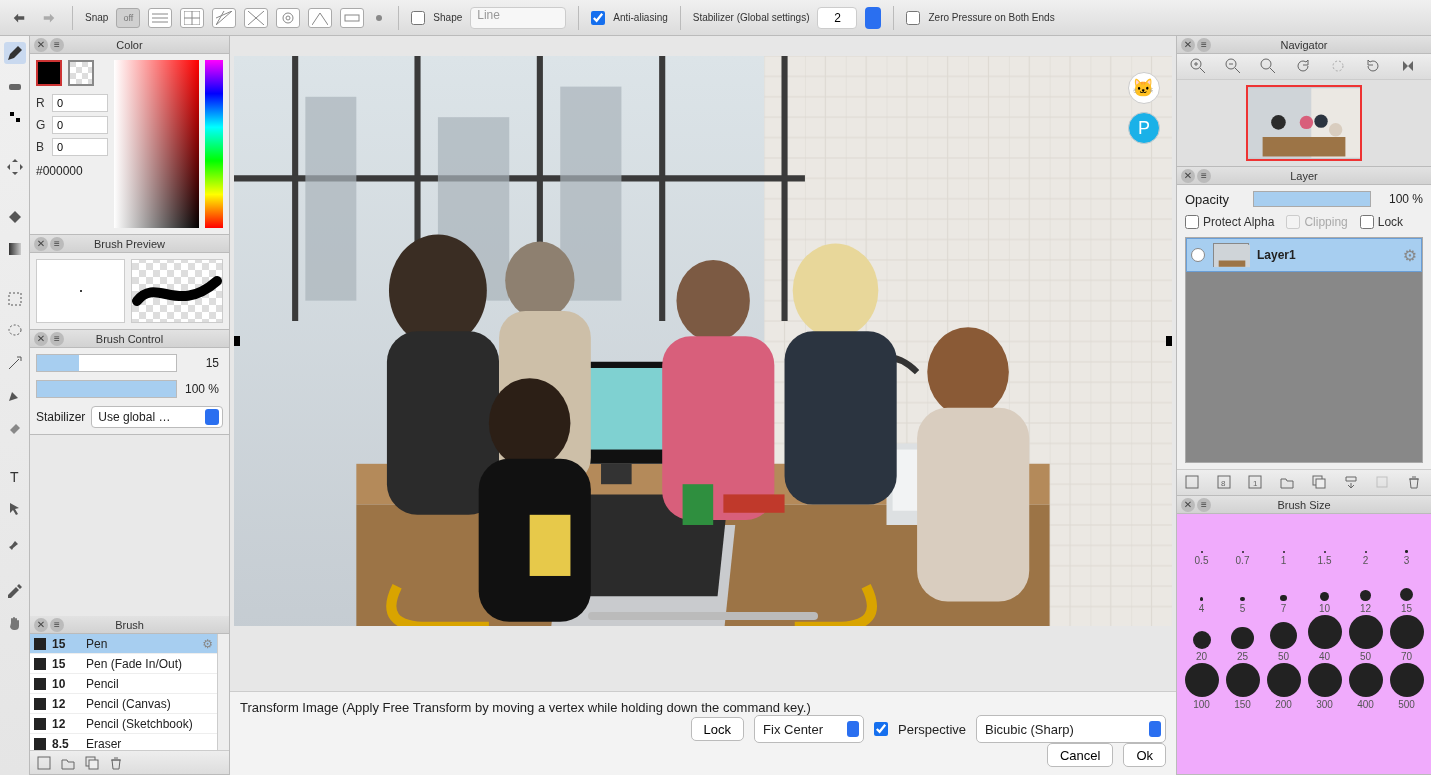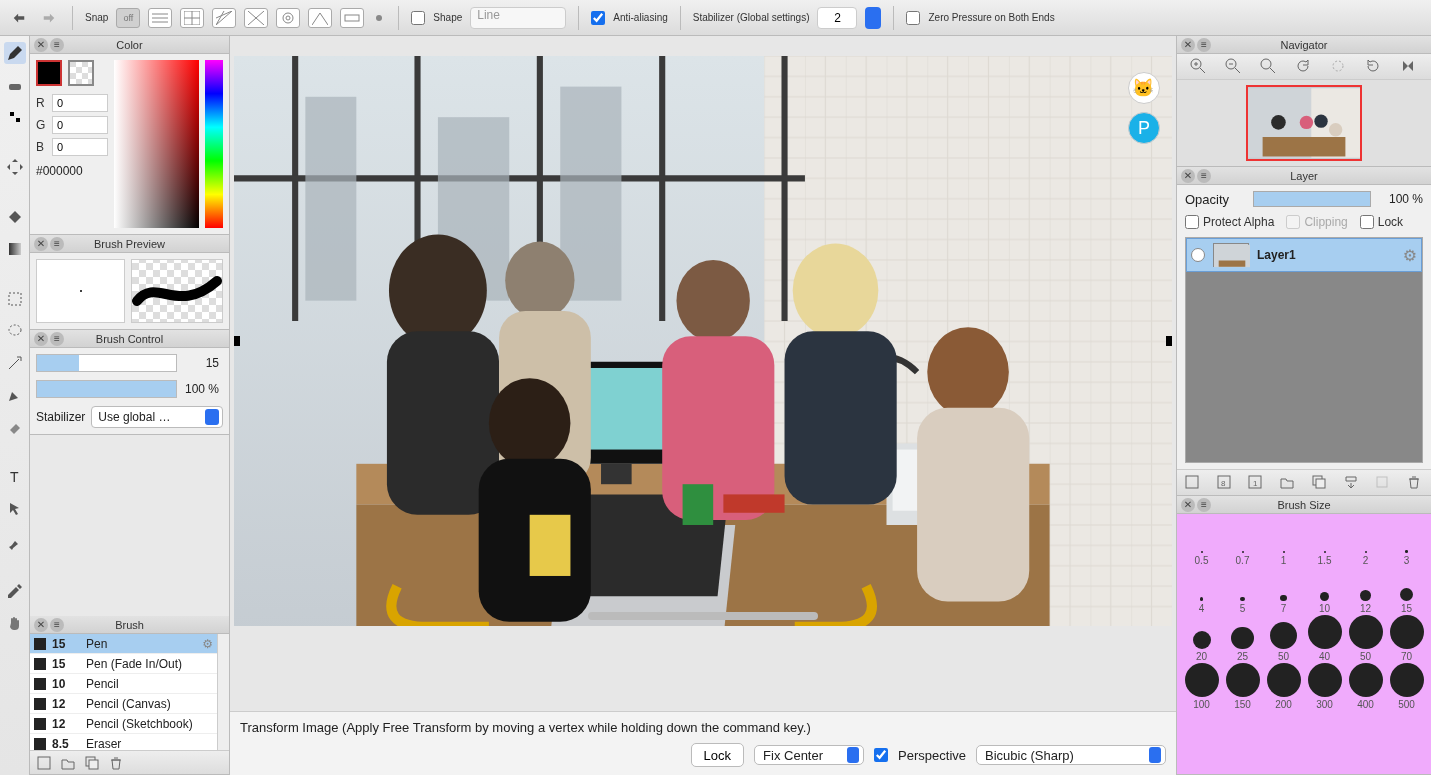--- a/index.html
+++ b/index.html
@@ -79,26 +79,26 @@
 #photo { position:absolute; inset:0; }
 .handle { position:absolute; width:8px; height:10px; background:#000; }
 .handle.l { left:0; top:50%; transform:translate(-2px,-50%); }
 .handle.r { right:0; top:50%; transform:translate(2px,-50%); }
 .hscroll { position:absolute; bottom:6px; left:50%; transform:translateX(-50%); width:230px; height:8px; background:#bbb; border-radius:4px; }
 .corner-badge { position:absolute; width:32px; height:32px; border-radius:16px; background:#fff; border:1px solid #ccc; display:flex; align-items:center; justify-content:center; font-size:18px; }
 .corner-badge.b1 { right:12px; top:16px; background:#fff; }
 .corner-badge.b2 { right:12px; top:56px; background:#1ab1e8; color:#fff; }
 
 
-#transformbar { background:#f3f3f3; border-top:1px solid #ccc; padding:8px 10px; display:flex; flex-direction:column; gap:8px; }
+#transformbar { background:#f3f3f3; border-top:1px solid #ccc; padding:8px 10px; display:flex; flex-direction:column; }
 .t-row { display:flex; align-items:center; gap:10px; }
 .t-hint { font-size:13px; color:#222; }
 .btn { height:24px; padding:0 12px; border:1px solid #bbb; background:#fff; border-radius:5px; font-size:13px; cursor:pointer; }
 .btn.primary { font-weight:500; }
-.sel-fixed { height:20px; border:1px solid #bbb; border-radius:5px; padding:0 18px 0 8px; background:#fff; font-size:13px; cursor:pointer; min-width:100px; position:relative; display:flex; align-items:center; }
+.sel-fixed { height:28px; border:1px solid #bbb; border-radius:5px; padding:0 18px 0 8px; background:#fff; font-size:13px; cursor:pointer; min-width:100px; position:relative; display:flex; align-items:center; }
 .sel-fixed::after { content:""; position:absolute; right:4px; width:12px; height:16px; background:#2a6ff0; border-radius:3px; }
 .spacer-grow { flex:1; }
 
 
 #rightcol { position:absolute; right:0; top:36px; width:255px; bottom:0; display:flex; flex-direction:column; background:#e9e9e9; border-left:1px solid #bbb; }
 
 
 #nav-body { padding:0; }
 .nav-toolbar { height:26px; border-bottom:1px solid #ccc; background:linear-gradient(#eee,#dcdcdc); display:flex; align-items:center; justify-content:space-around; padding:0 4px; }
 .nav-ico { width:20px; height:20px; color:#666; cursor:pointer; }
@@ -555,20 +555,25 @@
       <button class="btn">Lock</button>
       <div class="sel-fixed" style="min-width:110px">
           <span>Fix Center</span>
         </div>
       <input type="checkbox" class="tb-check" checked="" style="">
       <span>Perspective</span>
       <div class="sel-fixed" style="min-width:190px">
           <span>Bicubic (Sharp)</span>
         </div>
     </div>
+    <div class="t-row">
+      <div class="spacer-grow"></div>
+      <button class="btn">Cancel</button>
+      <button class="btn primary">Ok</button>
+    </div>
   </div>
 </div>
 
 <div id="rightcol">
 
   <div class="panel">
     <div class="panel-head">
         <div class="head-icons">
           <span class="head-ico">✕</span>
           <span class="head-ico">≡</span>

